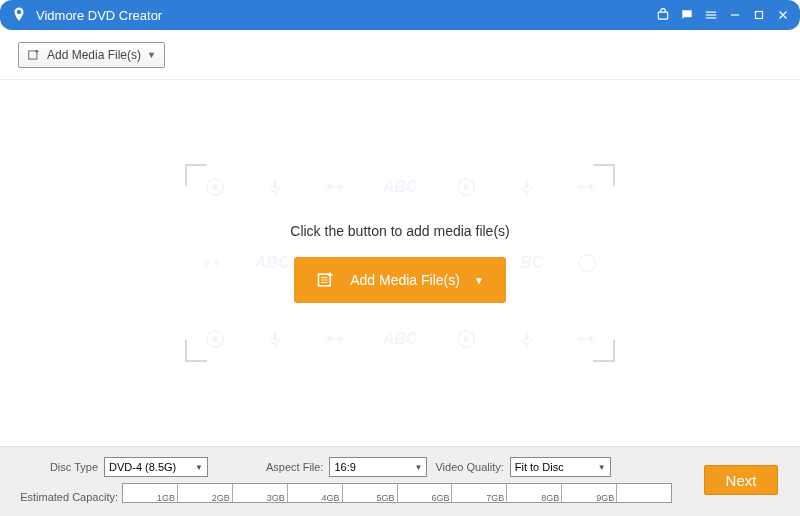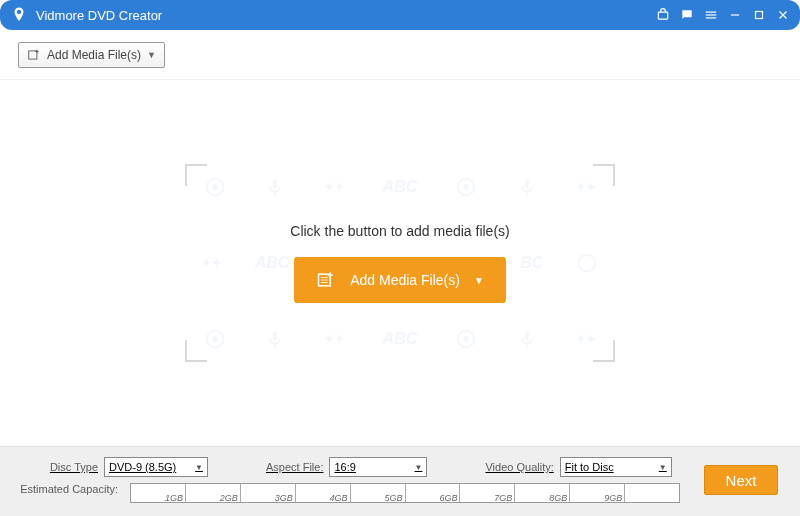--- a/index.html
+++ b/index.html
@@ -27,28 +27,28 @@
   .btn-primary { height: 46px; padding: 0 22px; background: #f39b1d; border-radius: 3px; display: inline-flex; align-items: center; gap: 14px; color: #fff; font-size: 14px; cursor: pointer; }
   .btn-primary svg { width: 20px; height: 20px; }
   .btn-primary .chev { color: #fff; font-size: 10px; }
   
   .wm { position: absolute; inset: 0; display: flex; flex-direction: column; justify-content: space-between; opacity: 1; pointer-events: none; padding: 12px 0; }
   .wm-row { display: flex; justify-content: space-around; align-items: center; }
   .wm-item { color: #f2f6fb; font-weight: bold; display: flex; align-items: center; gap:3px; }
   .wm-item svg { width: 22px; height: 22px; }
   
   .bottom { height: 70px; background: #efefef; border-top: 1px solid #ddd; padding: 10px 18px 6px 18px; position: relative; }
-  .controls-row { display: flex; align-items: center; gap: 8px; text-decoration: underline; }
+  .controls-row { display: flex; align-items: center; gap: 8px; }
   .ctrl-group { display: flex; align-items: center; gap: 6px; }
   .lbl { color: #5a5a5a; font-size: 11px; text-align: right; }
   .select { height: 20px; border: 1px solid #888; background: #fff; font-size: 11px; padding: 0 4px; display: flex; align-items: center; justify-content: space-between; cursor: pointer; min-width: 88px; }
   .select .sel-arrow { font-size: 8px; color: #555; margin-left: 8px; }
-  .cap-row { display: flex; align-items: flex-start; margin-top: 6px; gap: 12px; }
+  .cap-row { display: flex; align-items: flex-end; margin-top: 6px; gap: 4px; }
   .gauge { flex: 1; height: 20px; border: 1px solid #999; background: #fff; position: relative; display: flex; }
-  .tick { flex: 1; border-right: 1px solid #aaa; position: relative; font-style: italic; }
+  .tick { flex: 1; border-right: 1px solid #aaa; position: relative; }
   .tick:last-child { border-right: none; }
   .tick span { position: absolute; bottom: -1px; right: 2px; font-size: 9px; color: #666; }
   .next-btn { position: absolute; right: 22px; top: 18px; width: 74px; height: 30px; background: #f39b1d; border: 1px solid #e08a0d; border-radius: 2px; color: #fff; font-size: 15px; display: flex; align-items: center; justify-content: center; cursor: pointer; }
 </style>
 </head>
 <body>
 
 <div class="titlebar">
   <svg class="logo" viewBox="0 0 24 24">
       <path fill="#fff" d="M12 2C9 2 6 4 6 8c0 4 6 12 6 12s6-8 6-12c0-4-3-6-6-6zm0 3c1.7 0 3 1.3 3 3s-1.3 3-3 3-3-1.3-3-3 1.3-3 3-3z"></path>
@@ -192,34 +192,34 @@
       <span class="chev">▼</span>
     </div>
   </div>
 </div>
 
 <div class="bottom">
   <div class="controls-row">
     <div class="ctrl-group">
       <span class="lbl" style="width:80px">Disc Type</span>
       <div class="select" style="width:104px">
-        <span>DVD-9 (8.5G)</span>
+        <span>DVD-4 (8.5G)</span>
         <span class="sel-arrow">▼</span>
       </div>
     </div>
     <div class="ctrl-group" style="margin-left:50px">
       <span class="lbl">Aspect File:</span>
       <div class="select" style="width:98px">
         <span>16:9</span>
         <span class="sel-arrow">▼</span>
       </div>
     </div>
-    <div class="ctrl-group" style="margin-left:50px">
+    <div class="ctrl-group" style="">
       <span class="lbl">Video Quality:</span>
-      <div class="select" style="width:112px">
+      <div class="select" style="width:101px">
         <span>Fit to Disc</span>
         <span class="sel-arrow">▼</span>
       </div>
     </div>
   </div>
 
   <div class="cap-row">
     <span class="lbl" style="width:100px">Estimated Capacity:</span>
     <div class="gauge" style="max-width:550px">
       <div class="tick">

